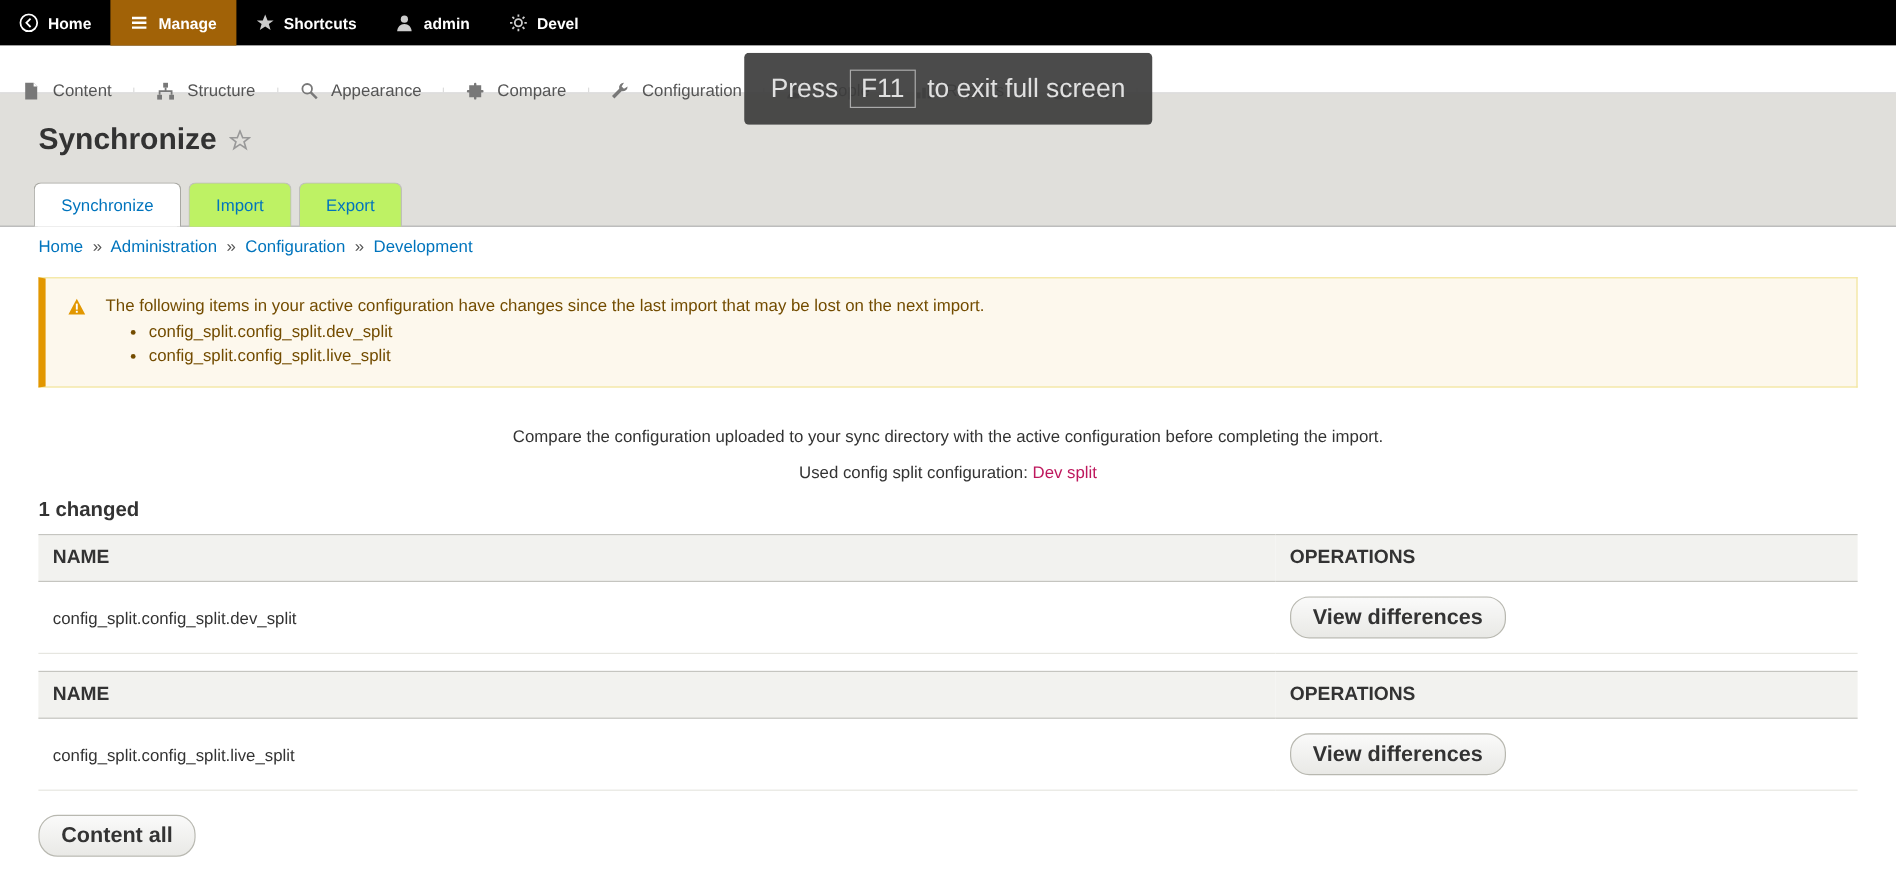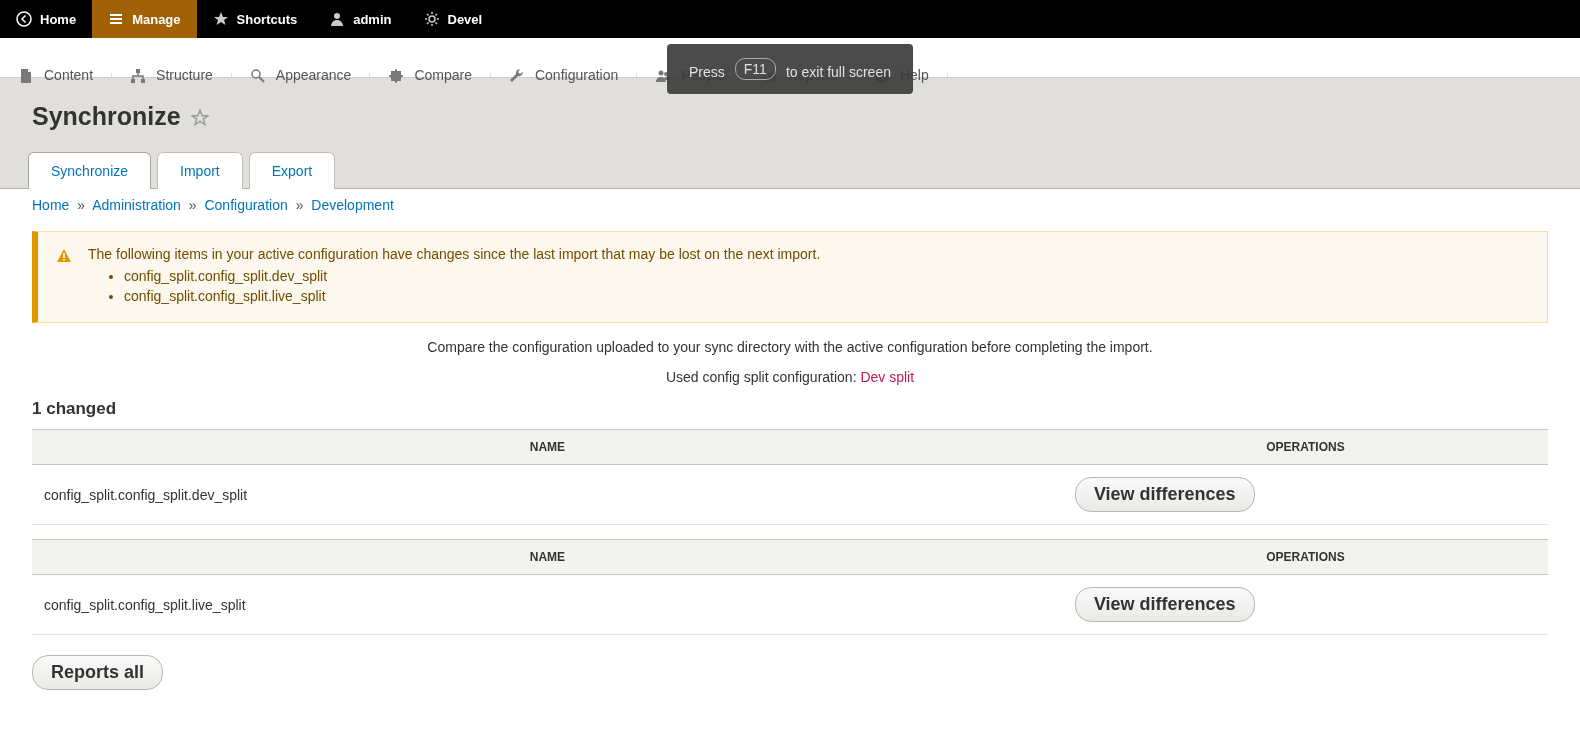--- a/index.html
+++ b/index.html
@@ -16,55 +16,55 @@
     .admin-item { display: flex; align-items: center; padding: 0 18px; color: #555; font-size: 14px; cursor: pointer; border-right: 1px solid #ddd; margin-top: 35px; }
     .admin-icon { display: inline-block; margin-right: 10px; color: #888; }
     
     
     .title-region { background: #e0dfdb; padding: 24px 32px 0 32px; border-bottom: 1px solid #b4b4b4; }
     .page-title { font-size: 25px; font-weight: bold; color: #333; display: flex; align-items: center; gap: 10px; }
     .star-outline { color: #888; }
     
     
     .tabs { margin-top: 20px; display: flex; gap: 6px; margin-left: -4px; }
-    .tab { padding: 10px 22px; background: #ffffff; border: 1px solid #bfbfba; border-bottom: none; border-radius: 6px 6px 0 0; cursor: pointer; color: #0074bd; font-size: 14px; position: relative; bottom: -1px; }
+    .tab { padding: 10px 22px; background: #bef264; border: 1px solid #bfbfba; border-bottom: none; border-radius: 6px 6px 0 0; cursor: pointer; color: #0074bd; font-size: 14px; position: relative; bottom: -1px; }
     .tab.active { background: #fff; border-color: #a8a8a2; font-weight: normal; }
     
     
     .content { padding: 8px 32px; }
     
     
     .breadcrumb { font-size: 14px; color: #555; margin-bottom: 18px; }
     .breadcrumb a { color: #0074bd; text-decoration: none; }
     .breadcrumb .sep { margin: 0 4px; color: #555; }
     
     
-    .message-warning { background: #fdf8ed; border: 1px solid #f2e59a; border-left: 6px solid #e29700; padding: 14px 18px 14px 50px; position: relative; margin-bottom: 16px; color: #734c00; }
+    .message-warning { background: #fdf8ed; border: 1px solid #f2e59a; border-left: 6px solid #e29700; padding: 14px 18px 14px 50px; position: relative; margin-bottom: 32px; color: #734c00; }
     .message-warning .warn-icon { position: absolute; left: 18px; top: 15px; color: #e29700; }
     .message-warning ul { margin: 6px 0 0 36px; }
     .message-warning li { margin: 4px 0; }
     
     .desc-line { margin-bottom: 14px; color: #333; text-align: center; }
     .desc-line a { color: #be185d; text-decoration: none; }
     
     h2 { font-size: 17px; font-weight: bold; margin: 12px 0 10px 0; color: #333; }
     
     
     table { width: 100%; border-collapse: collapse; margin-bottom: 14px; }
-    thead th { background: #f2f2ef; border-top: 1px solid #c5c5c0; border-bottom: 1px solid #c5c5c0; padding: 10px 12px; text-align: center; font-size: 12px; font-weight: bold; color: #333; }
+    thead th { background: #f2f2ef; border-top: 1px solid #c5c5c0; border-bottom: 1px solid #c5c5c0; padding: 10px 12px; text-align: left; font-size: 16px; font-weight: bold; color: #333; }
     tbody td { padding: 12px; border-bottom: 1px solid #e6e6e0; font-size: 14px; }
     
     
     .btn { display: inline-block; padding: 6px 18px; background: linear-gradient(#fafafa, #e9e9e6); border: 1px solid #b8b8b0; border-radius: 16px; font-size: 18px; font-weight: bold; color: #333; cursor: pointer; }
     
     .btn-primary { margin-top: 6px; }
     
     
-    .fs-overlay { position: fixed; top: 44px; left: 50%; transform: translateX(-50%); background: rgba(60,60,60,0.92); color: #e0e0e0; padding: 14px 22px; border-radius: 4px; font-size: 14px; display: flex; align-items: flex-end; gap: 6px; z-index: 1000; }
-    .fs-overlay .key { border: 1px solid #aaa; padding: 2px 8px; border-radius: 10px; margin: 0 4px; }
+    .fs-overlay { position: fixed; top: 44px; left: 50%; transform: translateX(-50%); background: rgba(60,60,60,0.92); color: #e0e0e0; padding: 14px 22px; border-radius: 4px; font-size: 22px; display: flex; align-items: center; gap: 6px; z-index: 1000; }
+    .fs-overlay .key { border: 1px solid #aaa; padding: 2px 8px; border-radius: 0; margin: 0 4px; }
     
     svg { vertical-align: middle; }
   </style>
 </head>
 <body>
 
 <div class="toolbar-top">
   <div class="toolbar-item">
     <span class="toolbar-icon">
       <svg width="16" height="16" viewBox="0 0 16 16">
@@ -248,21 +248,21 @@
     <tbody>
       <tr>
         <td>config_split.config_split.live_split</td>
         <td>
           <button class="btn">View differences</button>
         </td>
       </tr>
     </tbody>
   </table>
   
-  <button class="btn btn-primary">Reports all</button>
+  <button class="btn btn-primary">Content all</button>
   
 </div>
 
 <div class="fs-overlay">
   <span>Press</span>
   <span class="key">F11</span>
   <span>to exit full screen</span>
 </div>
 
 </body></html>

